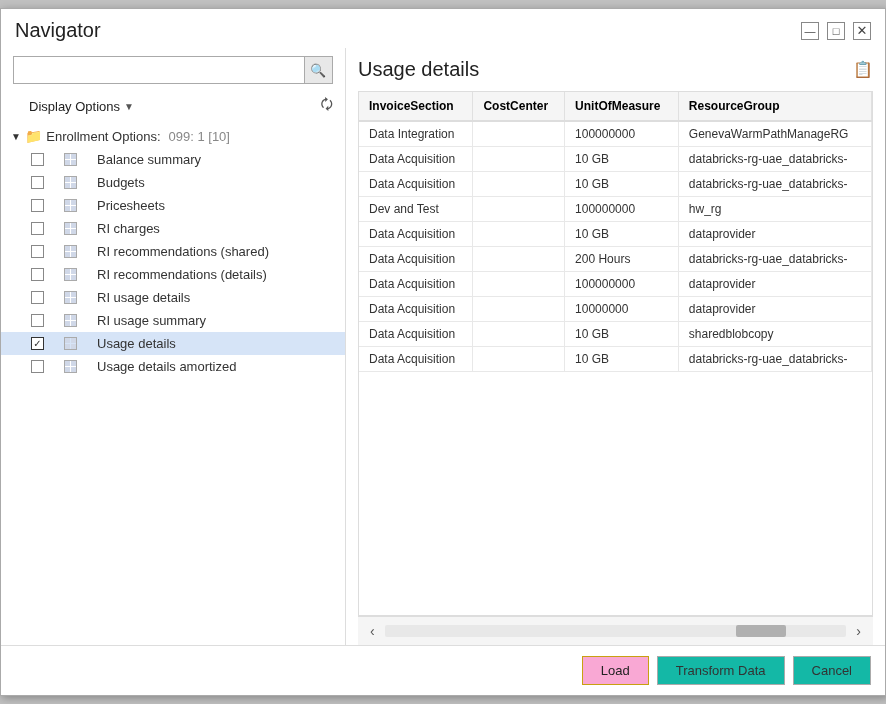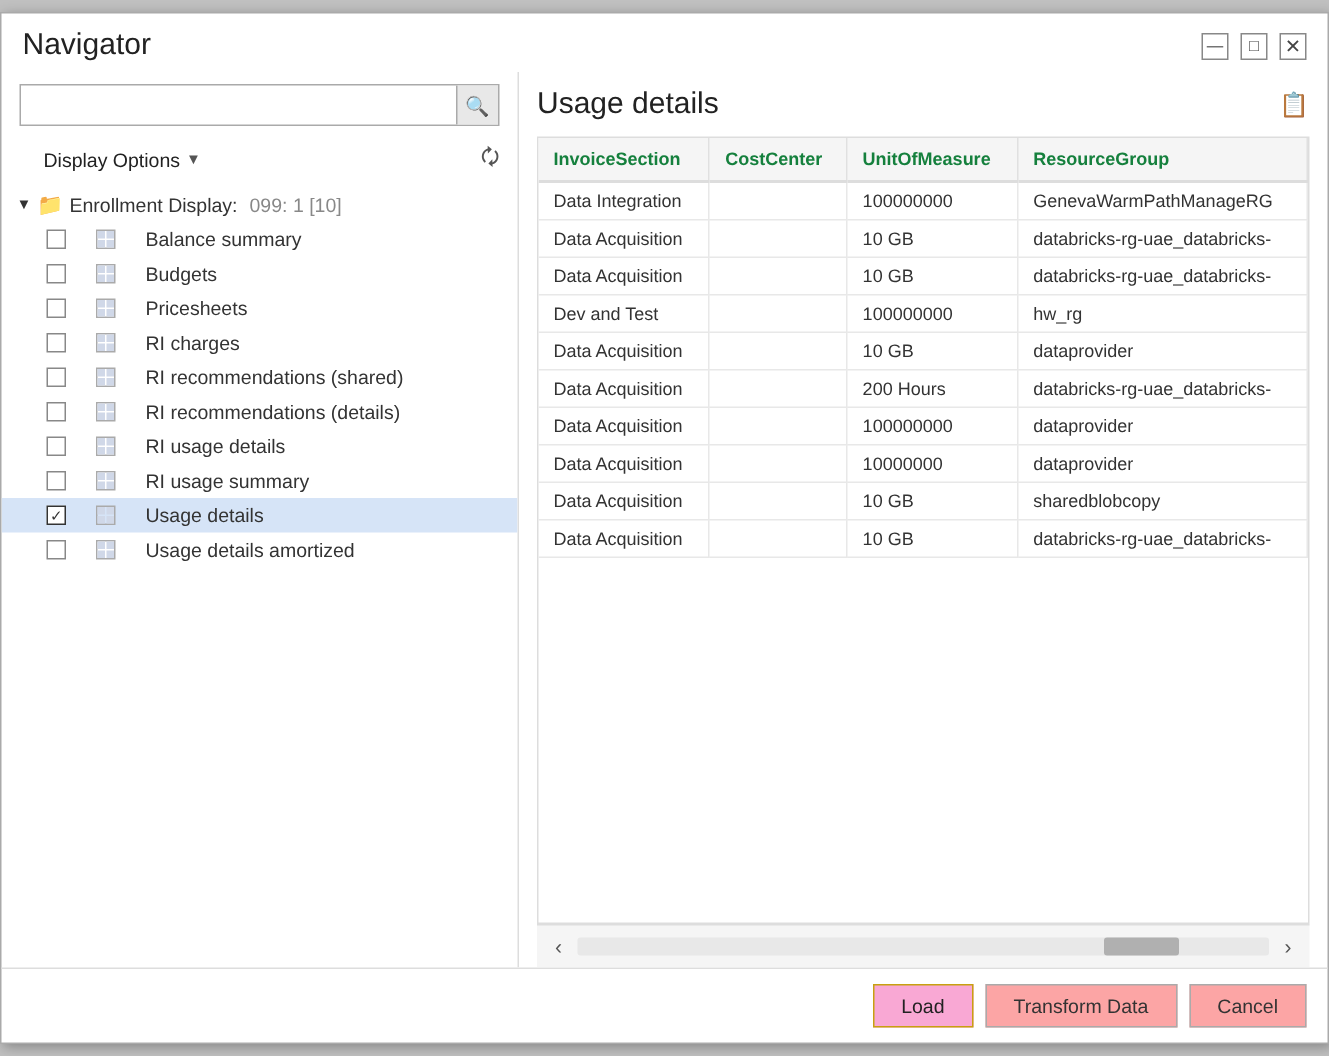--- a/index.html
+++ b/index.html
@@ -237,21 +237,21 @@
       width: 100%;
       font-size: 12px;
     }
     thead tr {
       background: #f5f5f5;
     }
     th {
       text-align: left;
       padding: 7px 10px;
       font-weight: 600;
-      color: #15803d;
+      color: #000000;
       border-bottom: 2px solid #ddd;
       white-space: nowrap;
       border-right: 1px solid #e0e0e0;
     }
     td {
       padding: 5px 10px;
       border-bottom: 1px solid #e8e8e8;
       border-right: 1px solid #e8e8e8;
       color: #333;
       white-space: nowrap;
@@ -294,21 +294,21 @@
       justify-content: flex-end;
       padding: 10px 14px;
       gap: 8px;
       border-top: 1px solid #ddd;
     }
     .btn {
       padding: 6px 18px;
       font-size: 13px;
       cursor: pointer;
       border: 1px solid #aaa;
-      background: #fca5a5;
+      background: #14b8a6;
       color: #333;
     }
     .btn.primary {
       background: #f9a8d4;
       border-color: #c8a010;
       color: #222;
       font-weight: 500;
     }
   </style>
 </head>
@@ -344,21 +344,21 @@
         <button class="refresh-icon-btn">
           <span>🗘</span>
         </button>
       </div>
 
       <div class="tree-section">
 
         <div class="enrollment-row">
           <span class="expand-arrow">▼</span>
           <span class="folder-icon">📁</span>
-          <span class="enrollment-label">Enrollment Display:</span>
+          <span class="enrollment-label">Enrollment Options:</span>
           <span class="enrollment-number">099: 1 [10]</span>
         </div>
 
         <div class="tree-item">
           <div class="checkbox"></div>
           <div class="table-icon-inner">
             <div class="table-icon-cell"></div>
               <div class="table-icon-cell"></div>
             <div class="table-icon-cell"></div>
               <div class="table-icon-cell"></div>

